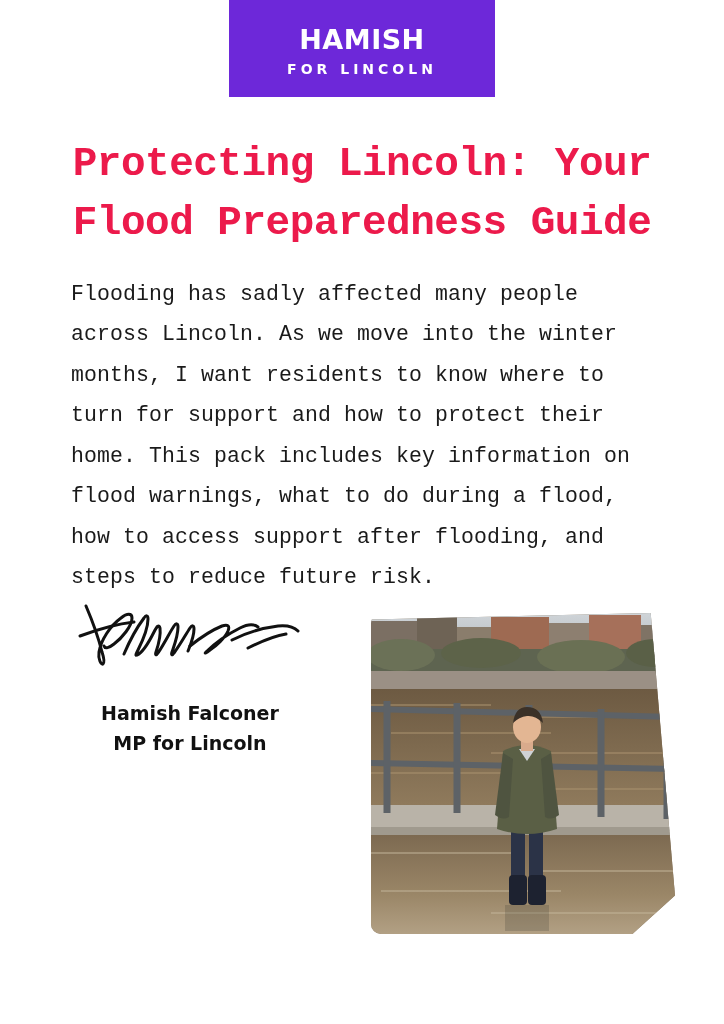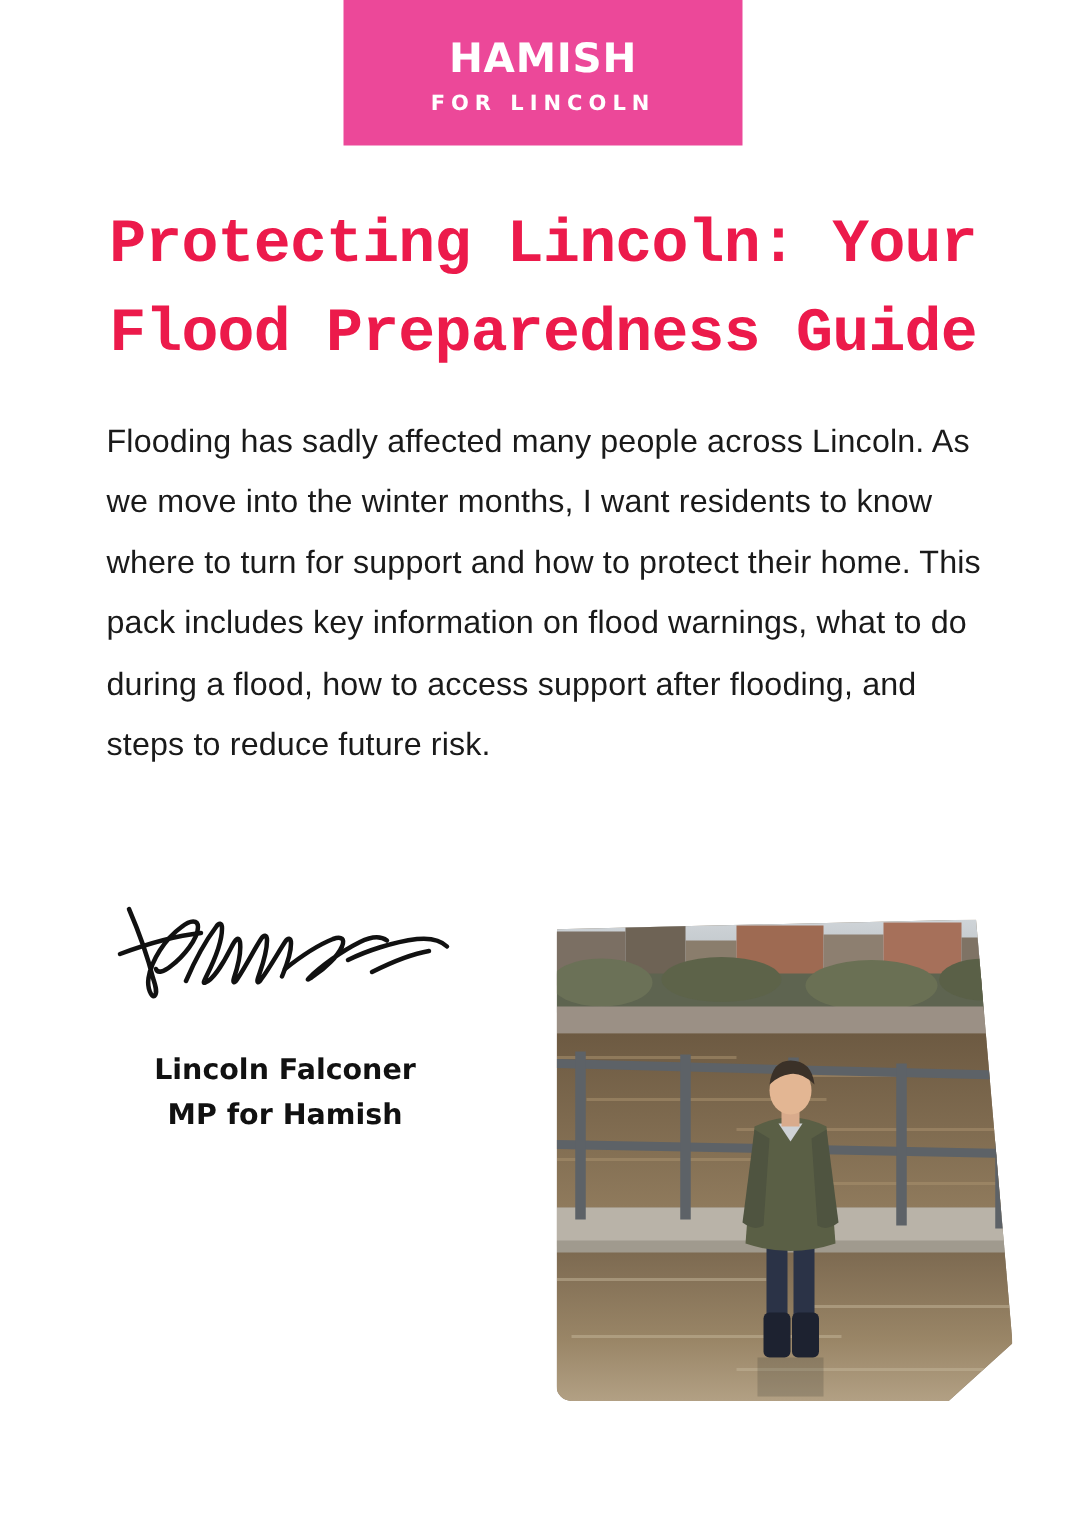--- a/index.html
+++ b/index.html
@@ -15,21 +15,21 @@
     overflow: hidden;
   }
 
   
   .logo-block {
     position: absolute;
     left: 229px;
     top: 0;
     width: 266px;
     height: 97px;
-    background: #ec4899;
+    background: #6d28d9;
     display: flex;
     flex-direction: column;
     align-items: center;
     justify-content: center;
     box-sizing: border-box;
     padding-top: 6px;
   }
   .logo-line1,
   .logo-line2 {
     color: #ffffff;
@@ -65,21 +65,21 @@
     letter-spacing: -0.5px;
   }
 
   
   .intro {
     position: absolute;
     left: 71px;
     top: 252px;
     width: 590px;
     color: #1a1a1a;
-    font-family: Liberation Sans, sans-serif;
+    font-family: Liberation Mono, monospace;
     font-size: 21.5px;
     line-height: 40.5px;
     letter-spacing: 0.1px;
   }
 
   
   .signature-wrap {
     position: absolute;
     left: 72px;
     top: 596px;
@@ -138,22 +138,22 @@
       <path d="M8 40 C 24 34, 44 28, 62 26"></path>
       <path d="M52 58 C 58 44, 66 30, 72 22 C 74 19, 76 19, 76 23 C 76 32, 70 46, 66 54 C 64 58, 63 60, 65 59 C 70 57, 77 46, 82 36 C 85 30, 87 28, 88 32 C 89 40, 86 50, 84 56 C 83 59, 84 60, 86 57 C 92 48, 98 36, 102 30 C 104 27, 106 27, 106 31 C 106 40, 102 50, 100 56 C 99 59, 100 60, 102 57 C 108 49, 114 38, 118 32 C 120 29, 122 29, 122 33 C 122 41, 118 50, 116 55"></path>
       <path d="M118 50 C 128 42, 140 34, 150 30 C 156 28, 158 30, 156 35 C 153 42, 144 50, 138 54 C 134 57, 132 58, 134 56 C 142 48, 156 38, 168 32 C 176 28, 182 28, 186 31"></path>
       <path d="M160 44 C 172 38, 190 32, 206 30 C 216 29, 222 31, 226 35"></path>
       <path d="M176 52 C 188 46, 202 40, 214 38"></path>
     </g>
   </svg>
 </div>
 
 <div class="sign-off">
-  <div>Lincoln Falconer</div>
-  <div>MP for Hamish</div>
+  <div>Hamish Falconer</div>
+  <div>MP for Lincoln</div>
 </div>
 
 <div class="photo">
   <svg width="304" height="321" viewBox="0 0 304 321" xmlns="http://www.w3.org/2000/svg">
     <defs>
       <linearGradient id="waterGrad" x1="0" y1="0" x2="0" y2="1">
         <stop offset="0%" stop-color="#7d6a51"></stop>
         <stop offset="60%" stop-color="#9a8667"></stop>
         <stop offset="100%" stop-color="#b2a084"></stop>
       </linearGradient>

